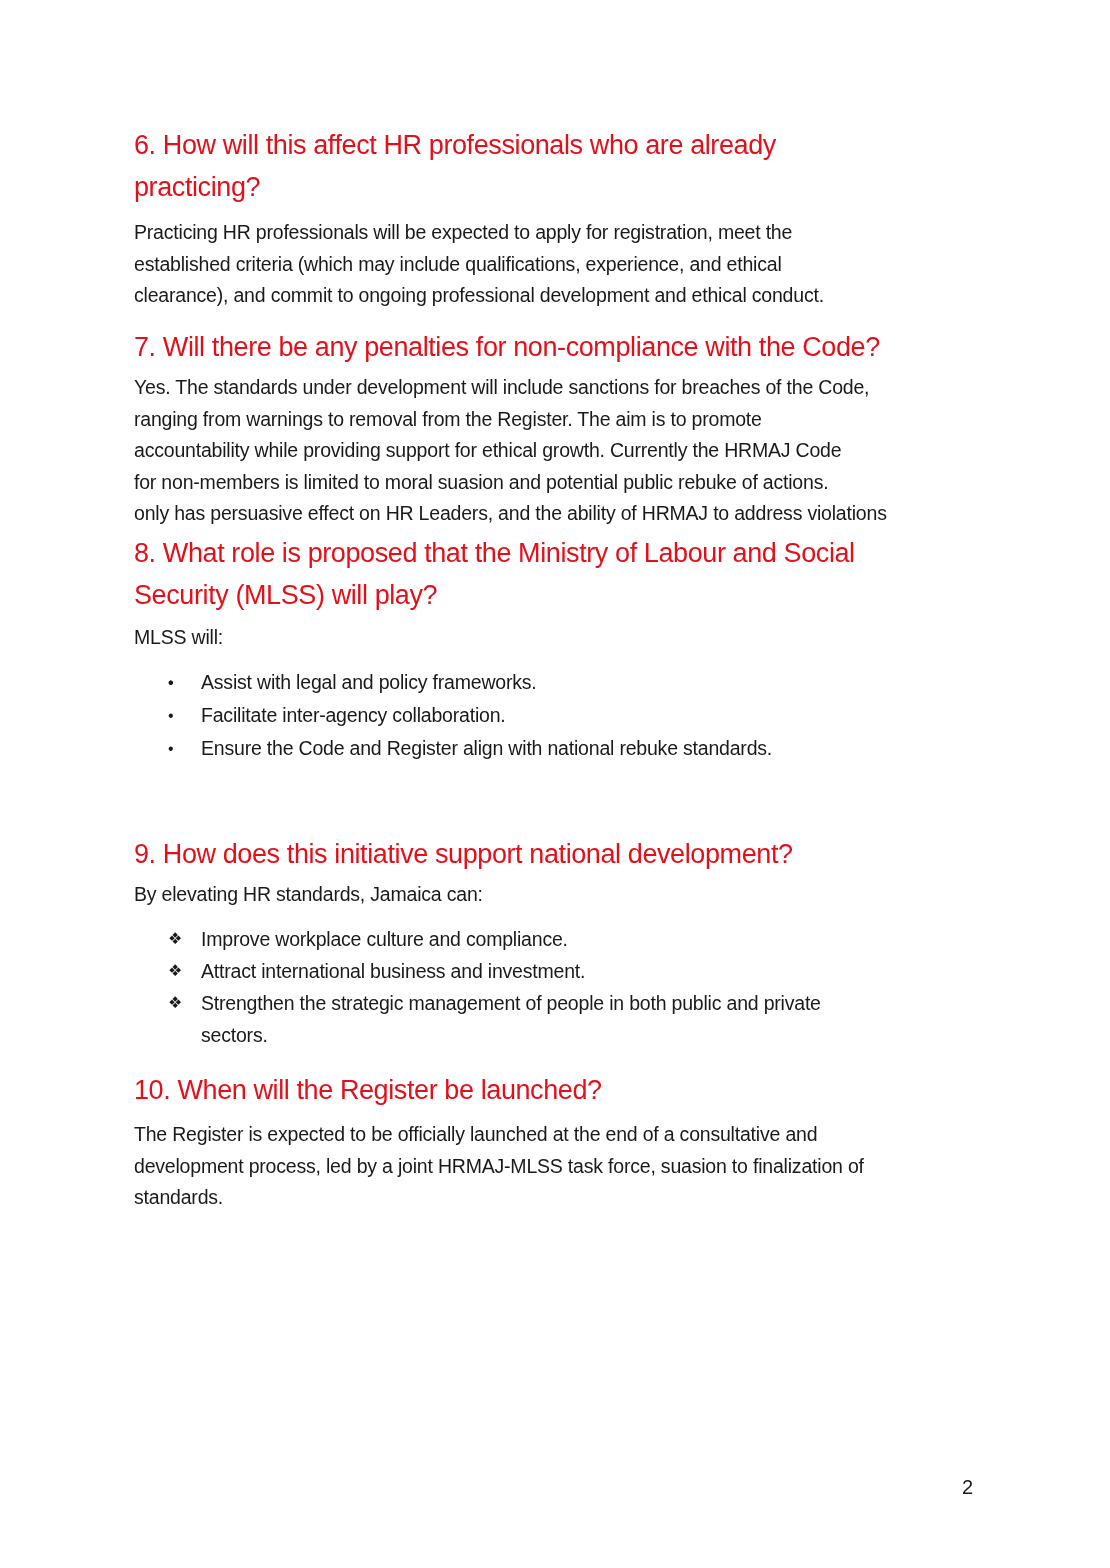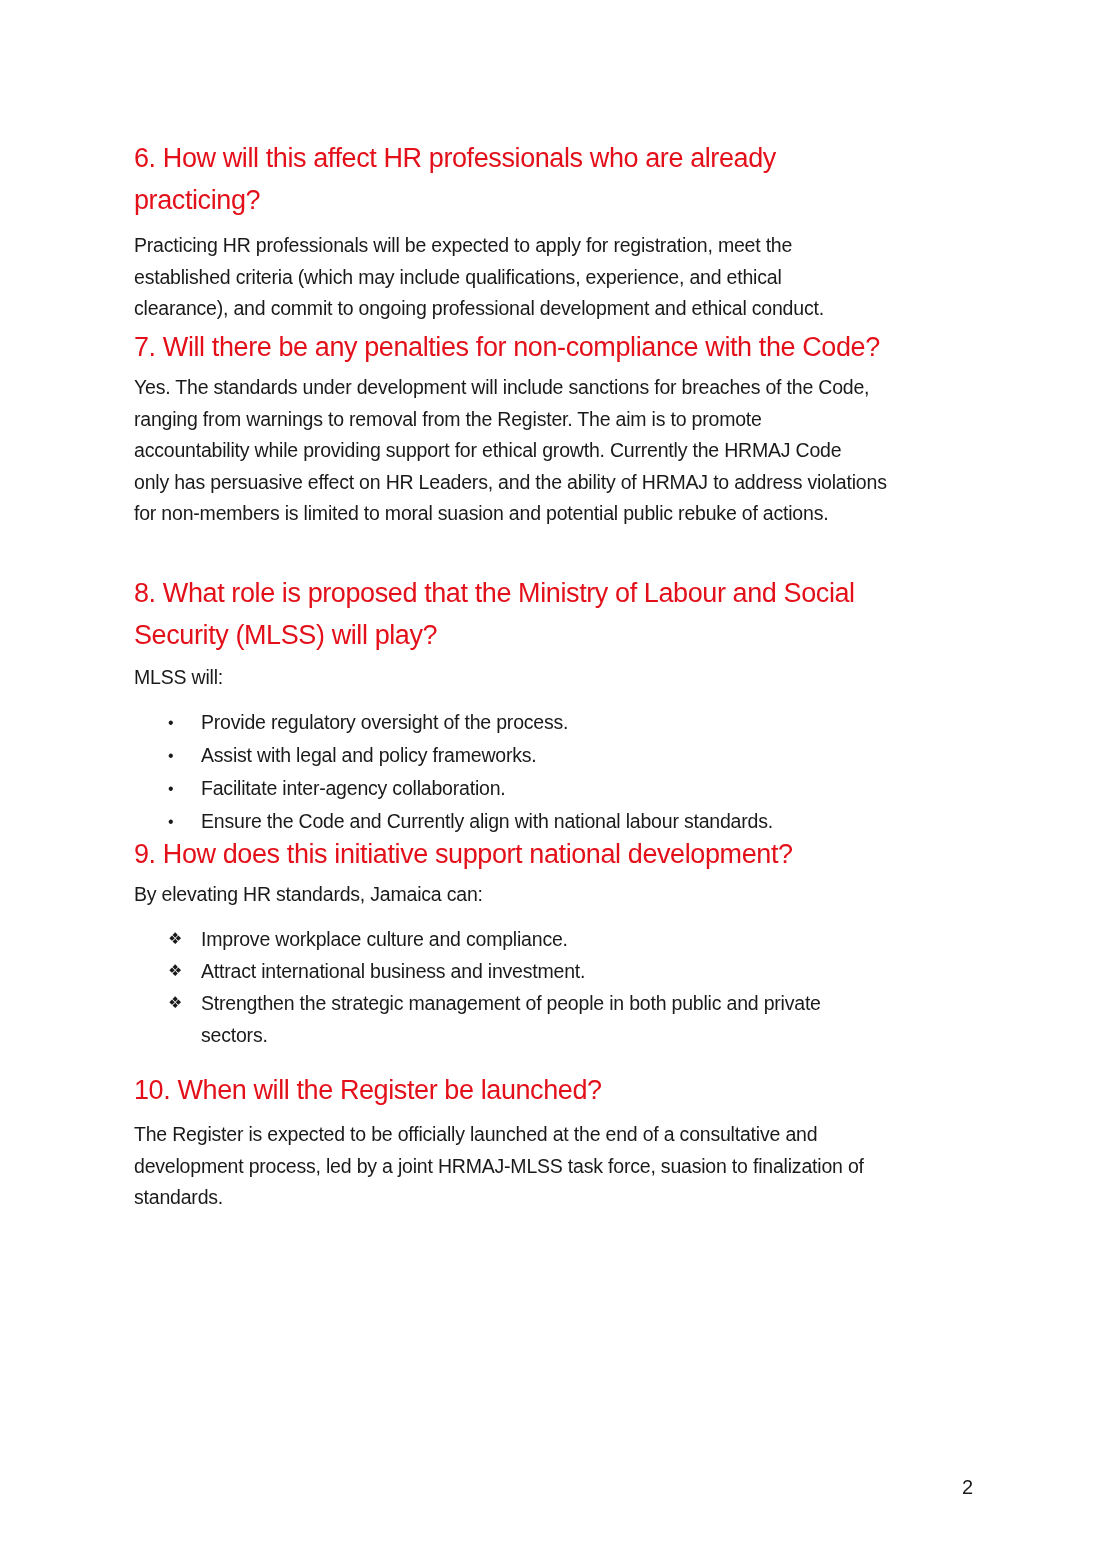--- a/index.html
+++ b/index.html
@@ -15,56 +15,56 @@
   li { position: relative; padding-left: 67px; font-size: 19.5px; line-height: 33px; letter-spacing: -0.2px; }
   li .bullet { position: absolute; left: 34px; top: 0; font-size: 16px; }
   .sec { position: absolute; left: 0; width: 845px; }
   .pagenum { position: absolute; left: 962px; top: 1476px; font-size: 20px; }
 </style>
 </head>
 <body>
 
 <div class="page">
 
-  <div class="sec" style="top:13px">
+  <div class="sec" style="top:0px">
     <h2>
       <span>6. How will this affect HR professionals who are already</span><br>
       <span>practicing?</span>
     </h2>
     <div style="margin-top:9px">
       <p>Practicing HR professionals will be expected to apply for registration, meet the</p>
       <p>established criteria (which may include qualifications, experience, and ethical</p>
       <p>clearance), and commit to ongoing professional development and ethical conduct.</p>
     </div>
   </div>
 
   <div class="sec" style="top:202px">
     <h2>
       <span>7. Will there be any penalties for non-compliance with the Code?</span>
     </h2>
     <div style="margin-top:4px">
       <p>Yes. The standards under development will include sanctions for breaches of the Code,</p>
       <p>ranging from warnings to removal from the Register. The aim is to promote</p>
       <p>accountability while providing support for ethical growth. Currently the HRMAJ Code</p>
+      <p>for non-members is limited to moral suasion and potential public rebuke of actions.</p>
       <p>only has persuasive effect on HR Leaders, and the ability of HRMAJ to address violations</p>
-      <p>for non-members is limited to moral suasion and potential public rebuke of actions.</p>
     </div>
   </div>
 
-  <div class="sec" style="top:448px">
+  <div class="sec" style="top:408px">
     <h2>
       <span>8. What role is proposed that the Ministry of Labour and Social</span><br>
       <span>Security (MLSS) will play?</span>
     </h2>
     <p style="margin-top:6px">MLSS will:</p>
     <ul style="margin-top:12px">
-      <li><span class="bullet">•</span><span>Provide regulatory oversight of the process.</span></li>
+      <li><span class="bullet">•</span></li>
       <li><span class="bullet">•</span><span>Assist with legal and policy frameworks.</span></li>
       <li><span class="bullet">•</span><span>Facilitate inter-agency collaboration.</span></li>
-      <li><span class="bullet">•</span><span>Ensure the Code and Currently align with national labour standards.</span></li>
+      <li><span class="bullet">•</span><span>Ensure the Code and Register align with national rebuke standards.</span></li>
     </ul>
   </div>
 
   <div class="sec" style="top:709px">
     <h2>
       <span>9. How does this initiative support national development?</span>
     </h2>
     <p style="margin-top:4px">By elevating HR standards, Jamaica can:</p>
     <ul style="margin-top:12px">
       <li style="line-height:32px"><span class="bullet">❖</span><span>Improve workplace culture and compliance.</span></li>

